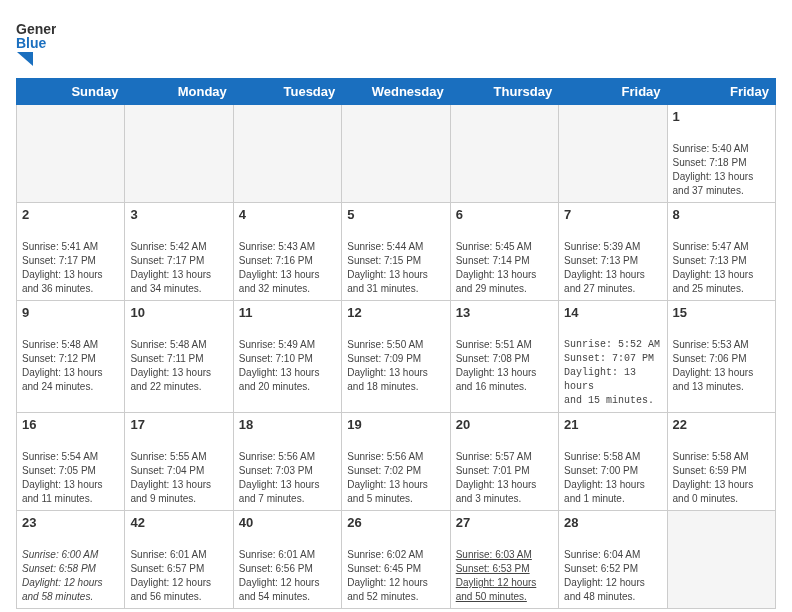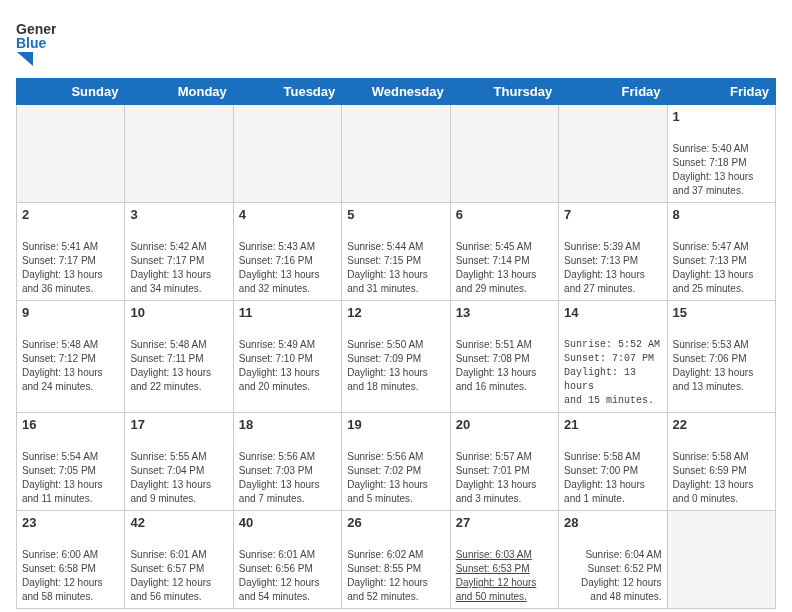--- a/index.html
+++ b/index.html
@@ -278,21 +278,21 @@
           <span class="day-num">22</span>
           <div class="day-info" style="white-space: pre-line;">Sunrise: 5:58 AM
 Sunset: 6:59 PM
 Daylight: 13 hours
 and 0 minutes.</div>
         </td>
       </tr>
       <tr>
         <td>
           <span class="day-num">23</span>
-          <div class="day-info" style="white-space: pre-line;">Sunrise: 6:00 AM
+          <div class="day-info" style="white-space: pre-line; font-style: italic;">Sunrise: 6:00 AM
 Sunset: 6:58 PM
 Daylight: 12 hours
 and 58 minutes.</div>
         </td>
         <td>
           <span class="day-num">42</span>
           <div class="day-info" style="white-space: pre-line;">Sunrise: 6:01 AM
 Sunset: 6:57 PM
 Daylight: 12 hours
 and 56 minutes.</div>
@@ -300,34 +300,34 @@
         <td>
           <span class="day-num">40</span>
           <div class="day-info" style="white-space: pre-line;">Sunrise: 6:01 AM
 Sunset: 6:56 PM
 Daylight: 12 hours
 and 54 minutes.</div>
         </td>
         <td>
           <span class="day-num">26</span>
           <div class="day-info" style="white-space: pre-line;">Sunrise: 6:02 AM
-Sunset: 8:55 PM
+Sunset: 6:45 PM
 Daylight: 12 hours
 and 52 minutes.</div>
         </td>
         <td>
           <span class="day-num">27</span>
           <div class="day-info" style="white-space: pre-line; text-decoration: underline;">Sunrise: 6:03 AM
 Sunset: 6:53 PM
 Daylight: 12 hours
 and 50 minutes.</div>
         </td>
         <td>
           <span class="day-num">28</span>
-          <div class="day-info" style="white-space: pre-line; text-align: right;">Sunrise: 6:04 AM
+          <div class="day-info" style="white-space: pre-line;">Sunrise: 6:04 AM
 Sunset: 6:52 PM
 Daylight: 12 hours
 and 48 minutes.</div>
         </td>
         <td class="empty"></td>
       </tr>
     </tbody>
 </table>
 
 </body></html>

